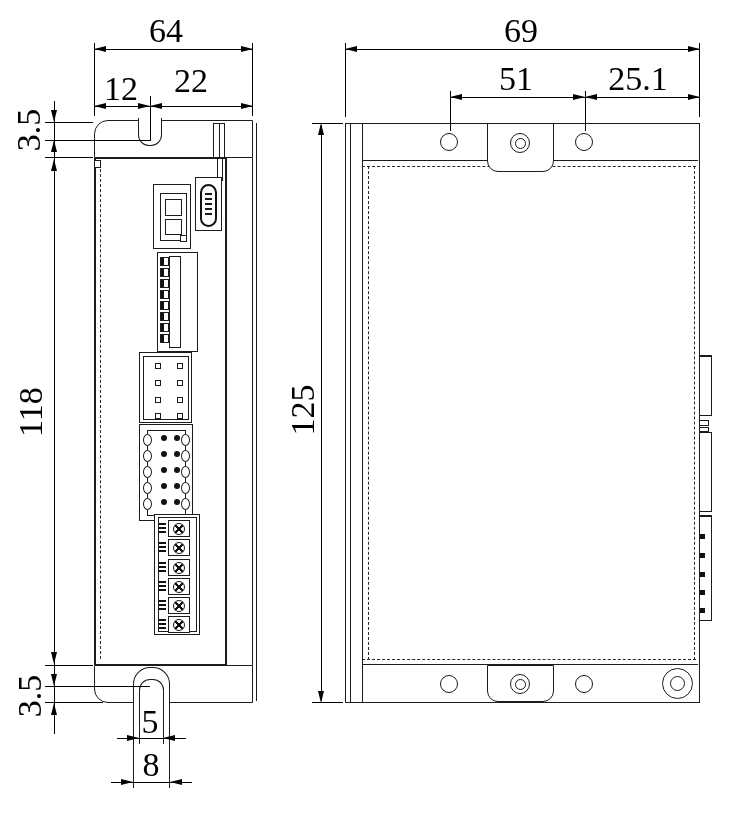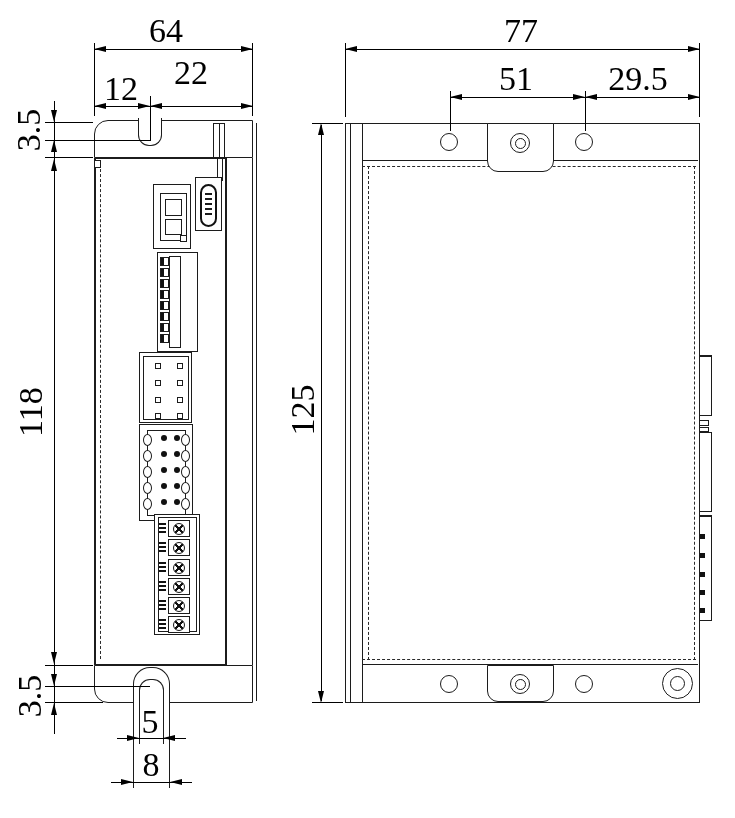--- a/index.html
+++ b/index.html
@@ -244,21 +244,21 @@
     <div class="ar l" style="left:94px;top:102.5px;"></div>
     <div class="ar r" style="left:138px;top:102.5px;"></div>
     <div class="dl" style="left:150px;top:96px;width:1px;height:45px;"></div>
     <div class="dt" style="left:91px;top:72px;width:60px;">12</div>
   </div>
 
   <div>
     <div class="dl" style="left:150px;top:106px;width:103px;height:1px;"></div>
     <div class="ar l" style="left:150px;top:102.5px;"></div>
     <div class="ar r" style="left:241px;top:102.5px;"></div>
-    <div class="dt" style="left:161px;top:56px;width:60px;">22</div>
+    <div class="dt" style="left:161px;top:64px;width:60px;">22</div>
   </div>
 
   <div>
     <div class="dl" style="left:54px;top:101px;width:1px;height:80px;"></div>
     <div class="ar d" style="left:50.5px;top:110px;"></div>
     <div class="ar u" style="left:50.5px;top:140px;"></div>
     <div class="dl" style="left:45px;top:121.5px;width:48px;height:1px;"></div>
     <div class="dl" style="left:45px;top:139.5px;width:105px;height:1px;"></div>
     <div class="dl" style="left:45px;top:156.5px;width:48px;height:1px;"></div>
     <div class="dt vt" style="left:-1px;top:115px;width:60px;">3.5</div>
@@ -294,37 +294,37 @@
     <div class="ar l" style="left:170px;top:778.5px;"></div>
     <div class="dt" style="left:136px;top:748px;width:30px;">8</div>
   </div>
 
   <div>
     <div class="dl" style="left:345px;top:49px;width:355px;height:1px;"></div>
     <div class="ar l" style="left:345px;top:45.5px;"></div>
     <div class="ar r" style="left:688px;top:45.5px;"></div>
     <div class="dl" style="left:345px;top:43px;width:1px;height:74px;"></div>
     <div class="dl" style="left:699px;top:43px;width:1px;height:74px;"></div>
-    <div class="dt" style="left:491px;top:14px;width:60px;">77</div>
+    <div class="dt" style="left:491px;top:14px;width:60px;">69</div>
   </div>
 
   <div>
     <div class="dl" style="left:450px;top:97px;width:135px;height:1px;"></div>
     <div class="ar l" style="left:450px;top:93.5px;"></div>
     <div class="ar r" style="left:573px;top:93.5px;"></div>
     <div class="dl" style="left:450px;top:91px;width:1px;height:40px;"></div>
     <div class="dl" style="left:585px;top:91px;width:1px;height:40px;"></div>
     <div class="dt" style="left:486px;top:62px;width:60px;">51</div>
   </div>
 
   <div>
     <div class="dl" style="left:585px;top:97px;width:115px;height:1px;"></div>
     <div class="ar l" style="left:585px;top:93.5px;"></div>
     <div class="ar r" style="left:688px;top:93.5px;"></div>
-    <div class="dt" style="left:598px;top:62px;width:80px;">29.5</div>
+    <div class="dt" style="left:598px;top:62px;width:80px;">25.1</div>
   </div>
 
   <div>
     <div class="dl" style="left:321px;top:125px;width:1px;height:576px;"></div>
     <div class="ar u" style="left:317.5px;top:123px;"></div>
     <div class="ar d" style="left:317.5px;top:691px;"></div>
     <div class="dl" style="left:312px;top:123px;width:31px;height:1px;"></div>
     <div class="dl" style="left:312px;top:702px;width:31px;height:1px;"></div>
     <div class="dt vt" style="left:263px;top:395px;width:80px;">125</div>
   </div>

